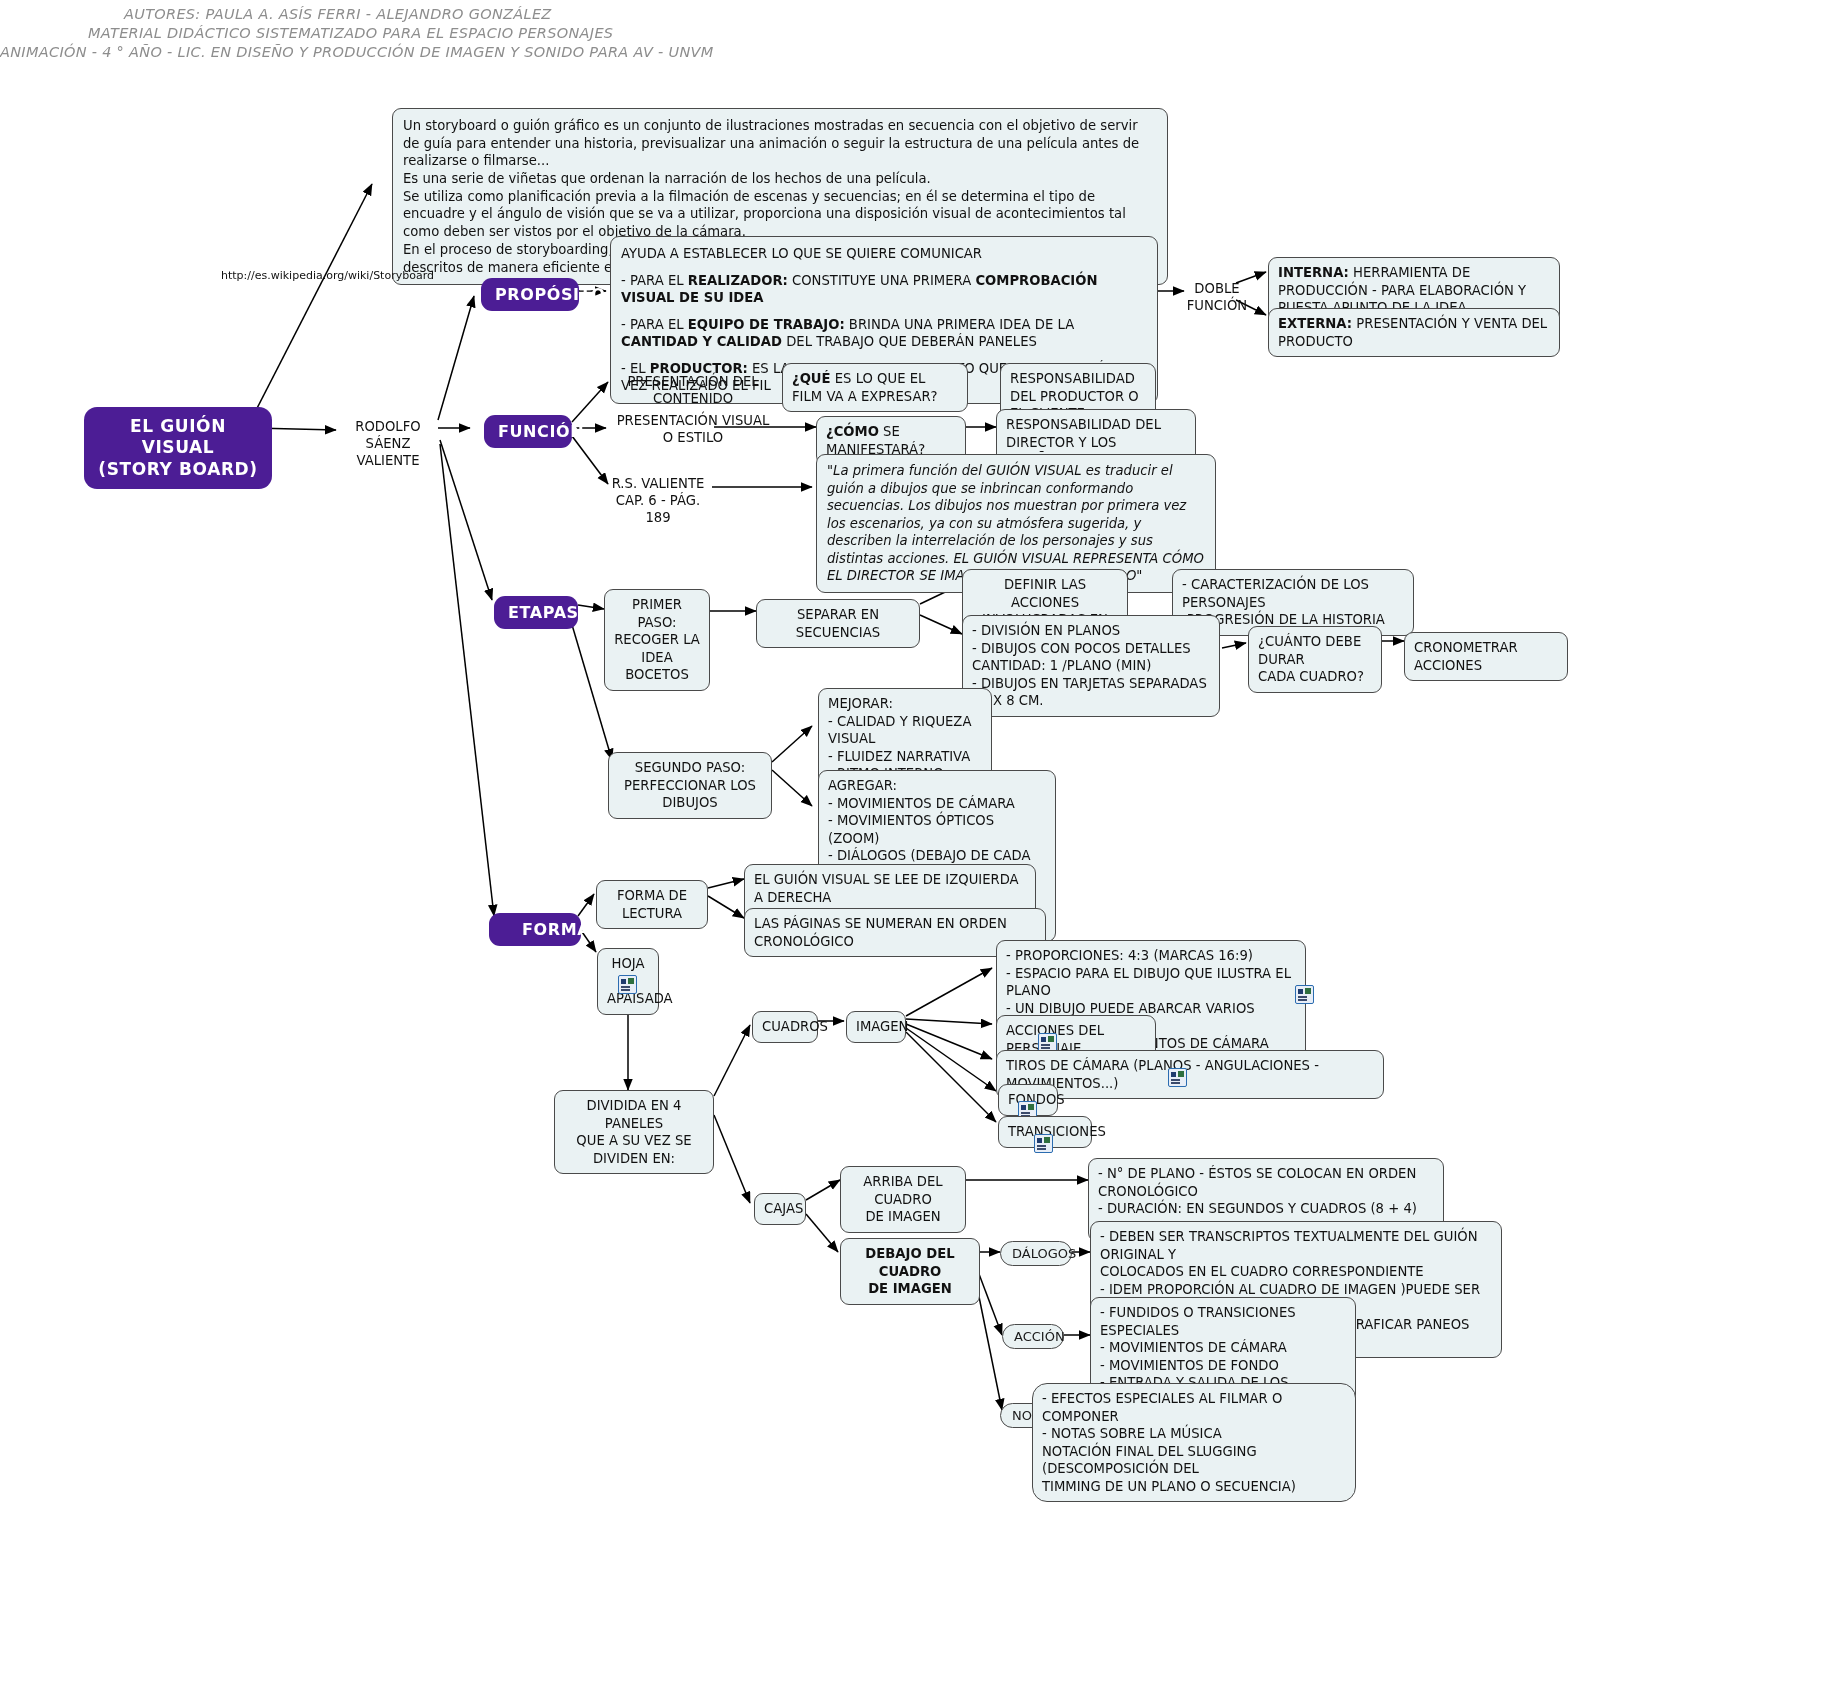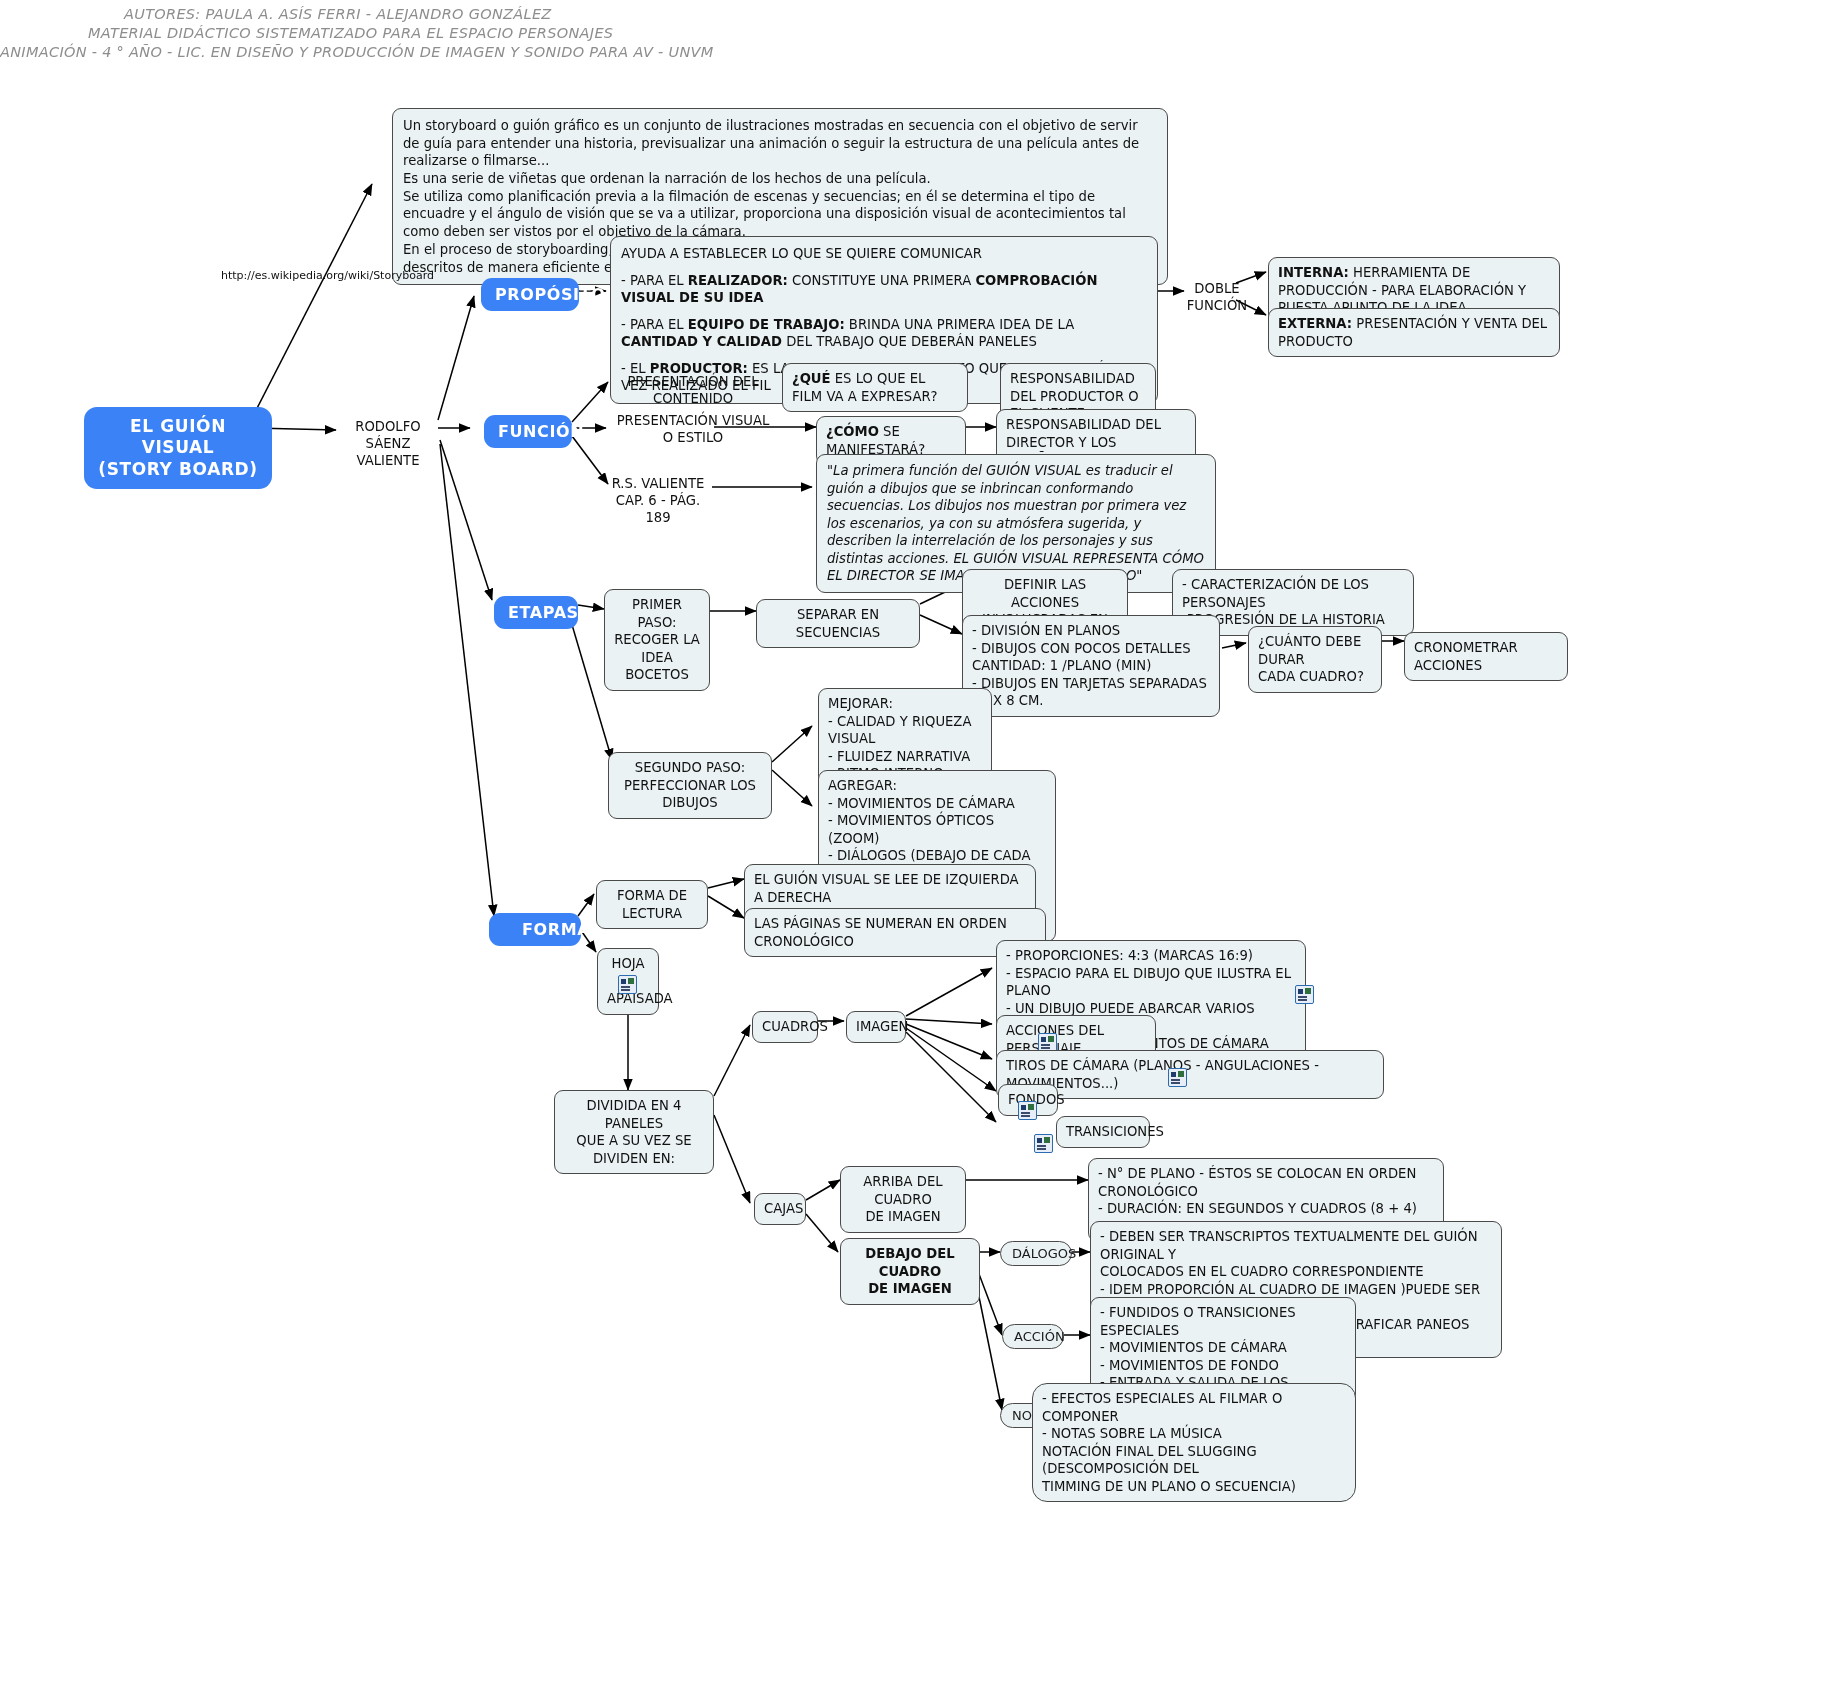--- a/index.html
+++ b/index.html
@@ -15,21 +15,21 @@
   .node{position:absolute;box-sizing:border-box;}
 
   
   .box{background:#eaf2f3;border:1.4px solid #4a4a4a;border-radius:9px;
        padding:6px 9px;font-size:13.2px;line-height:1.33;color:#111;
        box-sizing:border-box;}
   .box.center{text-align:center;}
   .box.italic{font-style:italic;}
 
   
-  .pill{background:#3b82f6;color:#fff;border-radius:11px;font-weight:bold;
+  .pill{background:#4c1d95;color:#fff;border-radius:11px;font-weight:bold;
         font-size:16px;letter-spacing:.6px;text-align:center;
         padding:7px 14px;box-sizing:border-box;}
   .pill.root{border-radius:13px;font-size:17px;line-height:1.25;padding:9px 14px;}
 
   
   .plain{font-size:13.2px;line-height:1.3;text-align:center;color:#111;}
 
   
   .oval{background:#eaf2f3;border:1.4px solid #4a4a4a;border-radius:14px;
         padding:4px 11px;font-size:13px;text-align:center;box-sizing:border-box;}
@@ -301,21 +301,21 @@
   </div>
 
   <div class="node box" style="left:998px;top:1084px;width:60px;text-align:right;">FONDOS</div>
   <div class="attach" style="left:1018px;top:1101px;">
     <i class="l3"></i>
       <i class="sq"></i>
       <i class="l1"></i>
       <i class="l2"></i>
   </div>
 
-  <div class="node box" style="left:1056px;top:1116px;width:94px;">TRANSICIONES</div>
+  <div class="node box" style="left:998px;top:1116px;width:94px;">TRANSICIONES</div>
   <div class="attach" style="left:1034px;top:1134px;">
     <i class="l3"></i>
       <i class="sq"></i>
       <i class="l1"></i>
       <i class="l2"></i>
   </div>
 
   <div class="node box center" style="left:754px;top:1193px;width:52px;">CAJAS</div>
 
   <div class="node box center" style="left:840px;top:1166px;width:126px;white-space:pre-line;">ARRIBA DEL CUADRO

